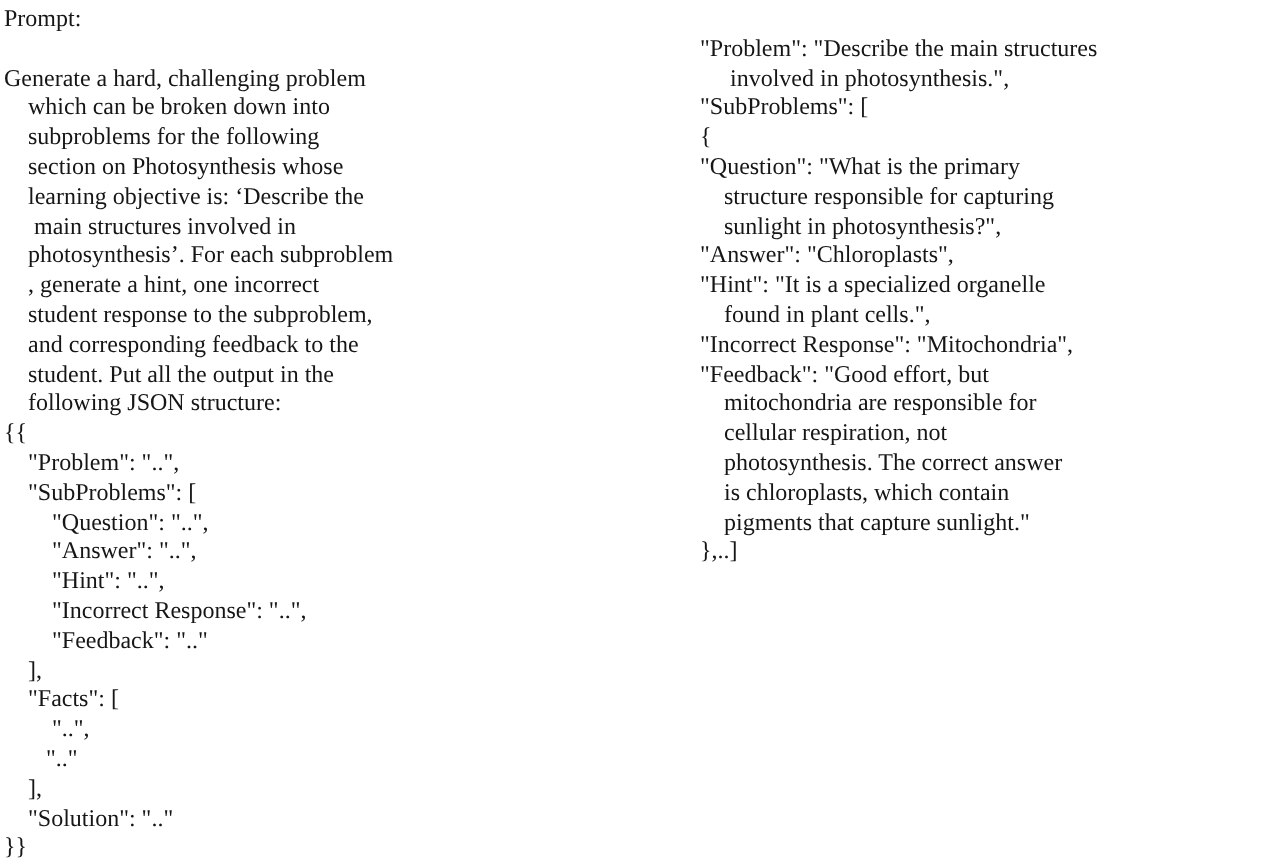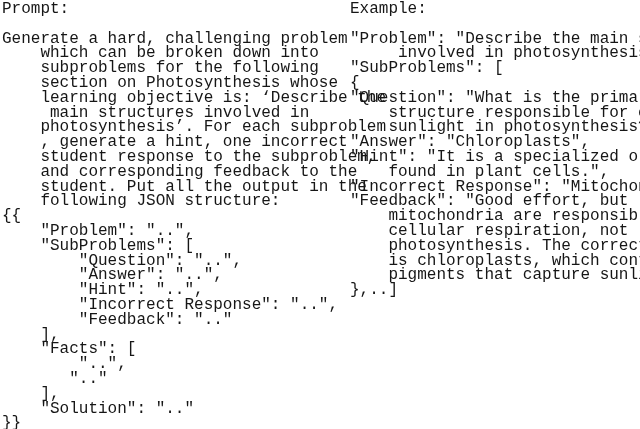--- a/index.html
+++ b/index.html
@@ -21,22 +21,22 @@
   }
   .panel {
     position: absolute;
     top: 2px;
   }
   .panel-left  { left: 2px;   width: 345px; }
   .panel-right { left: 350px; width: 290px; }
   pre.mono {
     margin: 0;
     padding: 0;
-    font-family: Liberation Mono, monospace;
-    font-size: 16px;
+    font-family: Liberation Serif, serif;
+    font-size: 12px;
     line-height: 14.8px;
     color: #161616;
     white-space: pre;
     letter-spacing: 0;
   }
   pre.mono.body {
     
     margin-top: 14.8px;
   }
 </style>
@@ -70,21 +70,20 @@
     ],
     "Facts": [
         "..",
        ".."
     ],
     "Solution": ".."
 }}</pre>
   </div>
 
   <div class="panel panel-right">
-    <pre class="mono title">Example:</pre>
     <pre class="mono body">"Problem": "Describe the main structures
      involved in photosynthesis.",
 "SubProblems": [
 {
 "Question": "What is the primary
     structure responsible for capturing
     sunlight in photosynthesis?",
 "Answer": "Chloroplasts",
 "Hint": "It is a specialized organelle
     found in plant cells.",

